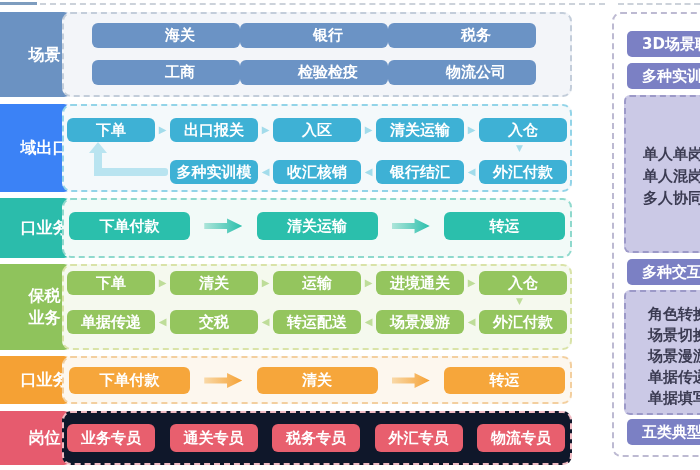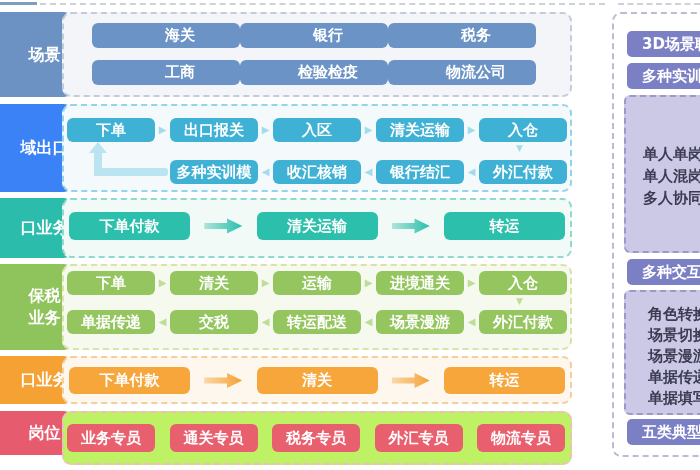--- a/index.html
+++ b/index.html
@@ -18,28 +18,28 @@
           border-radius:0 9px 9px 0;line-height:1.35;text-align:center;padding-left:16px;}
 
   
   .panel{position:absolute;left:62px;width:510px;border:2px dashed;border-radius:9px;box-sizing:border-box;}
 
   .p1{top:12px;height:85px;background:#f3f5f9;border-color:#c3cdda;}
   .p2{top:104px;height:88px;background:#f4f9fb;border-color:#93d4e8;}
   .p3{top:198px;height:60px;background:#f2faf8;border-color:#8fd9cd;}
   .p4{top:264px;height:86px;background:#f5f9ee;border-color:#d9e3a8;}
   .p5{top:356px;height:48px;background:#fdf7ee;border-color:#f3cf9f;}
-  .p6{top:411px;height:54px;background:#bef264;border-color:#f0bcc4;text-align:right;}
+  .p6{top:411px;height:54px;background:#0f172a;border-color:#f0bcc4;text-align:right;}
 
   .l1{top:12px;height:85px;background:#6b92c2;}
   .l2{top:104px;height:88px;background:#3b82f6;}
   .l3{top:198px;height:60px;background:#2bbcab;}
   .l4{top:264px;height:86px;background:#8fc35c;}
   .l5{top:356px;height:48px;background:#f5a134;}
-  .l6{top:411px;height:44px;background:#e65b6e;}
+  .l6{top:411px;height:54px;background:#e65b6e;}
 
   
   .bx{display:flex;align-items:center;justify-content:center;color:#fff;font-weight:bold;
       font-size:15px;border-radius:6px;flex:0 0 auto;}
   .c1{background:#6b93c5;padding-left:28px;}
   .c2{background:#3eb1d5;}
   .c3{background:#2bbfac;}
   .c4{background:#94c55e;}
   .c5{background:#f6a63b;}
   .c6{background:#e85f6e;}

